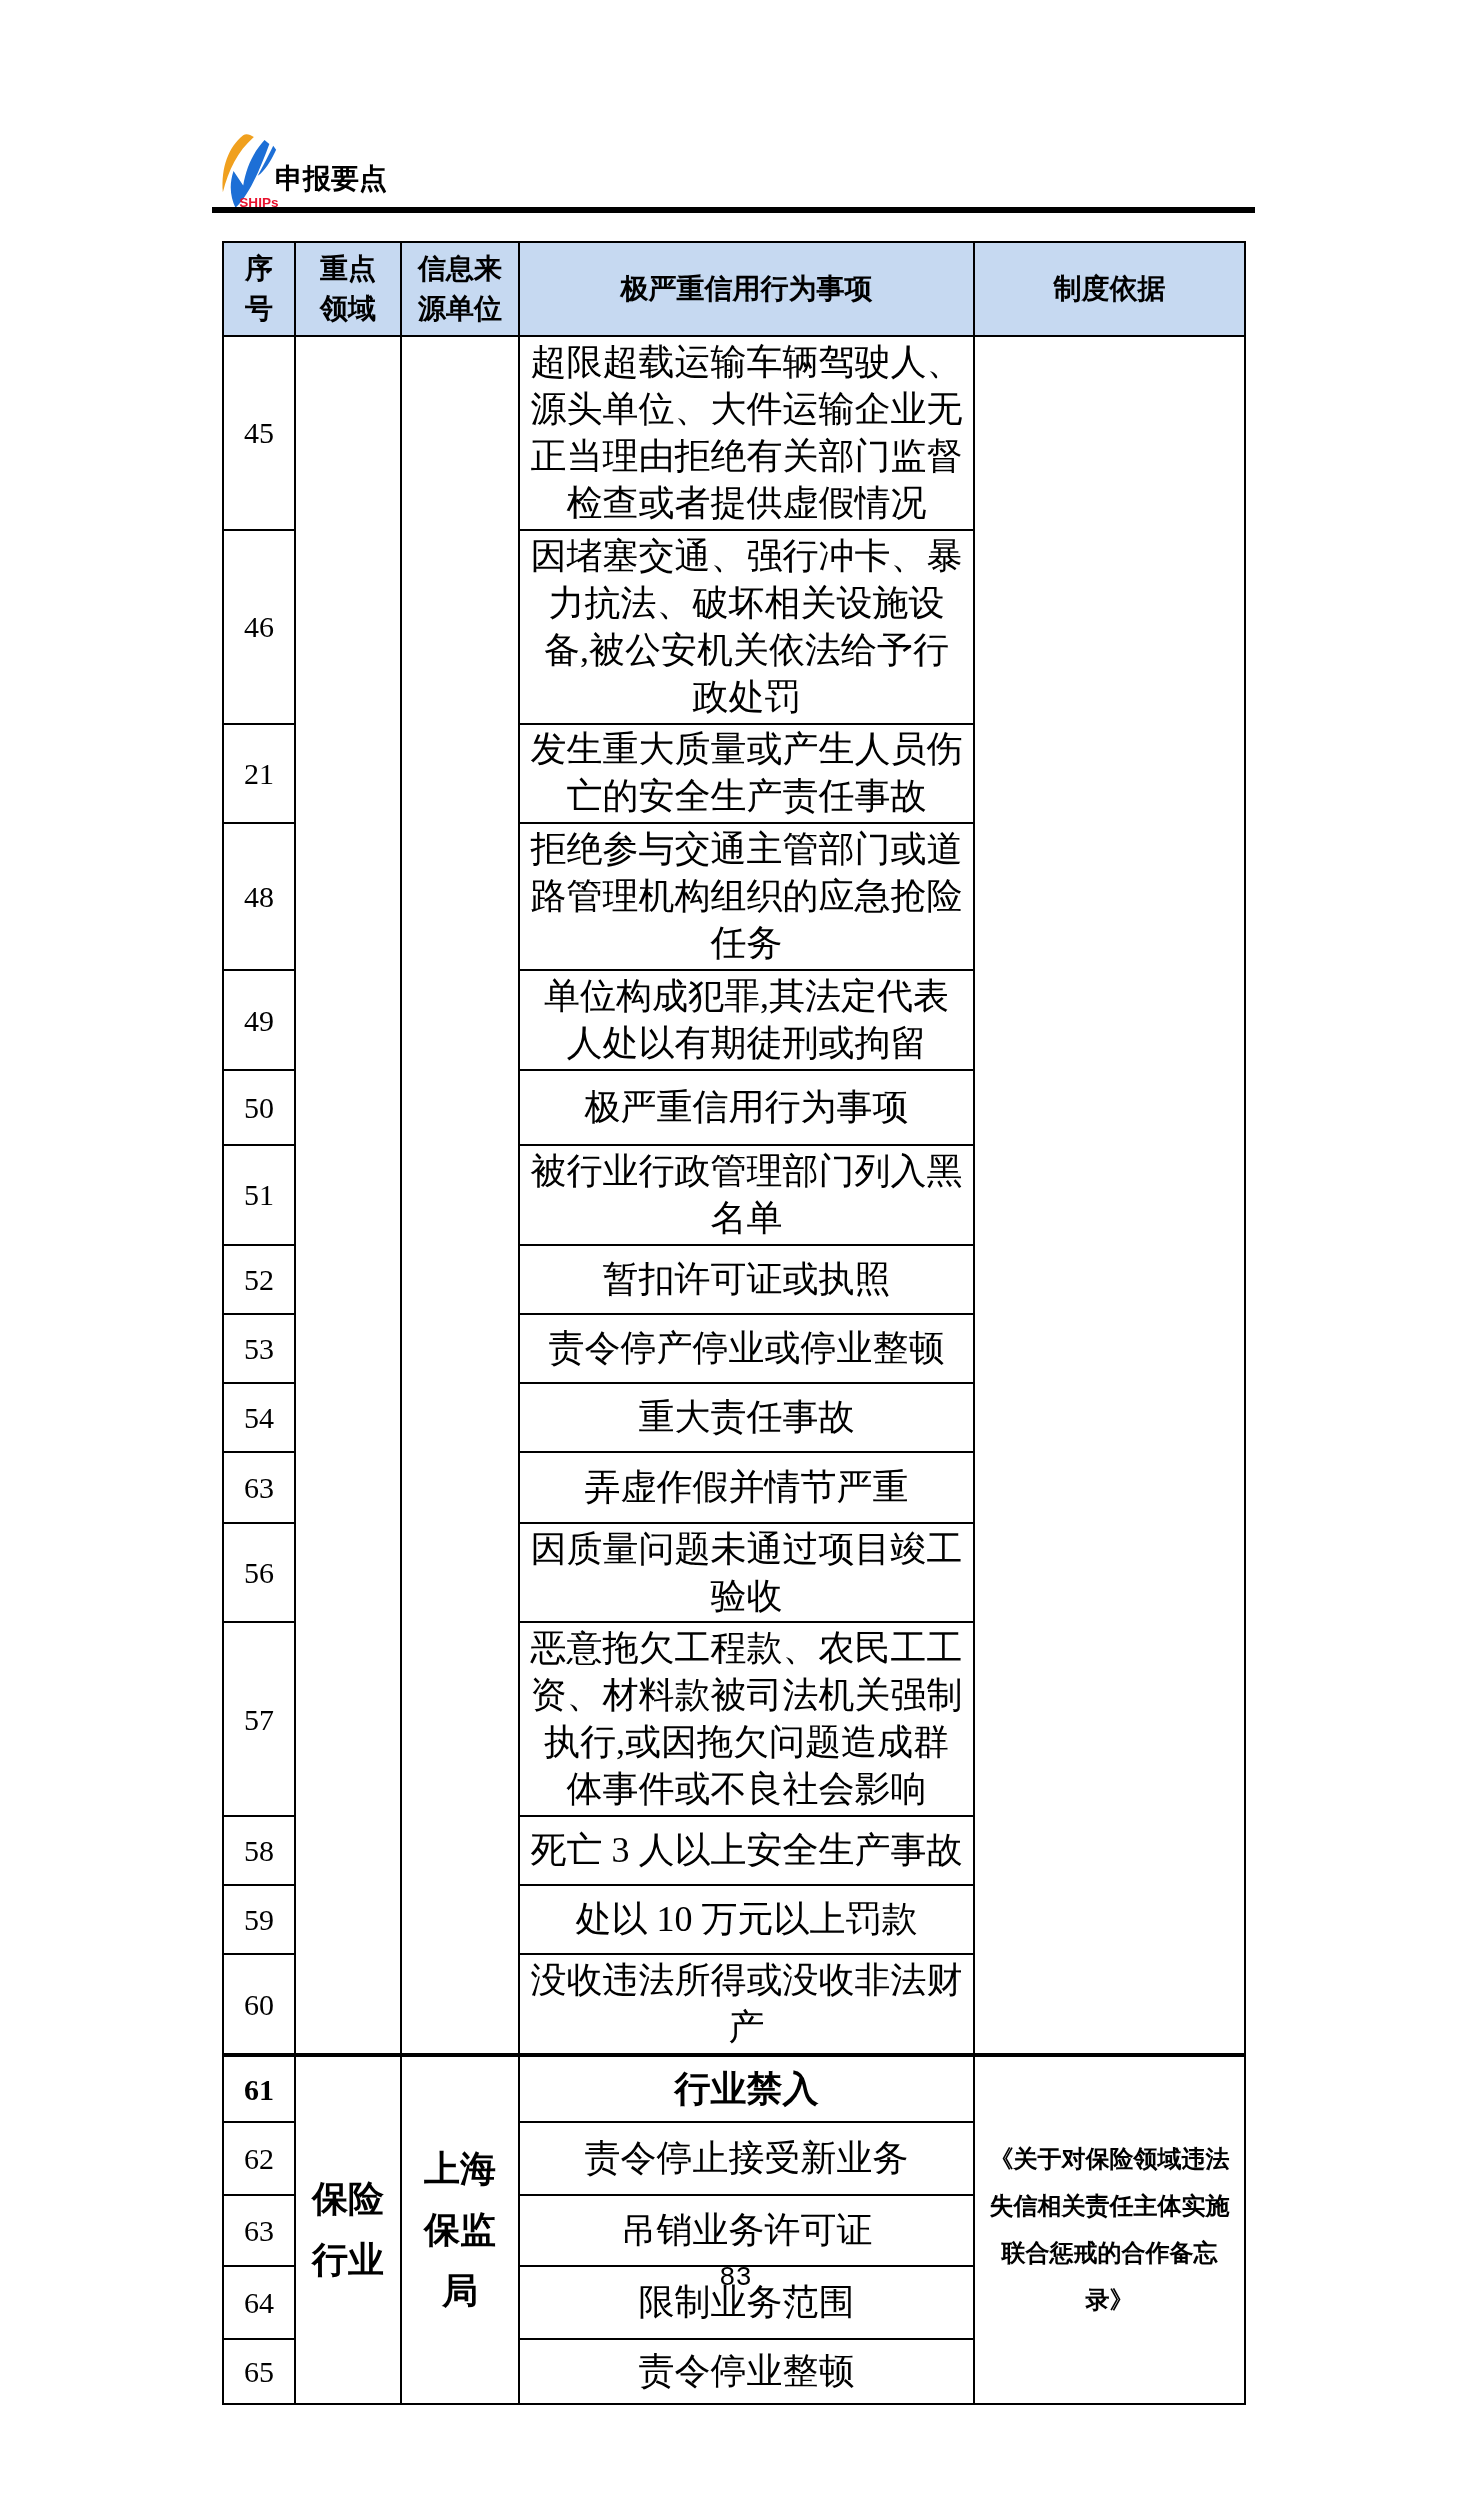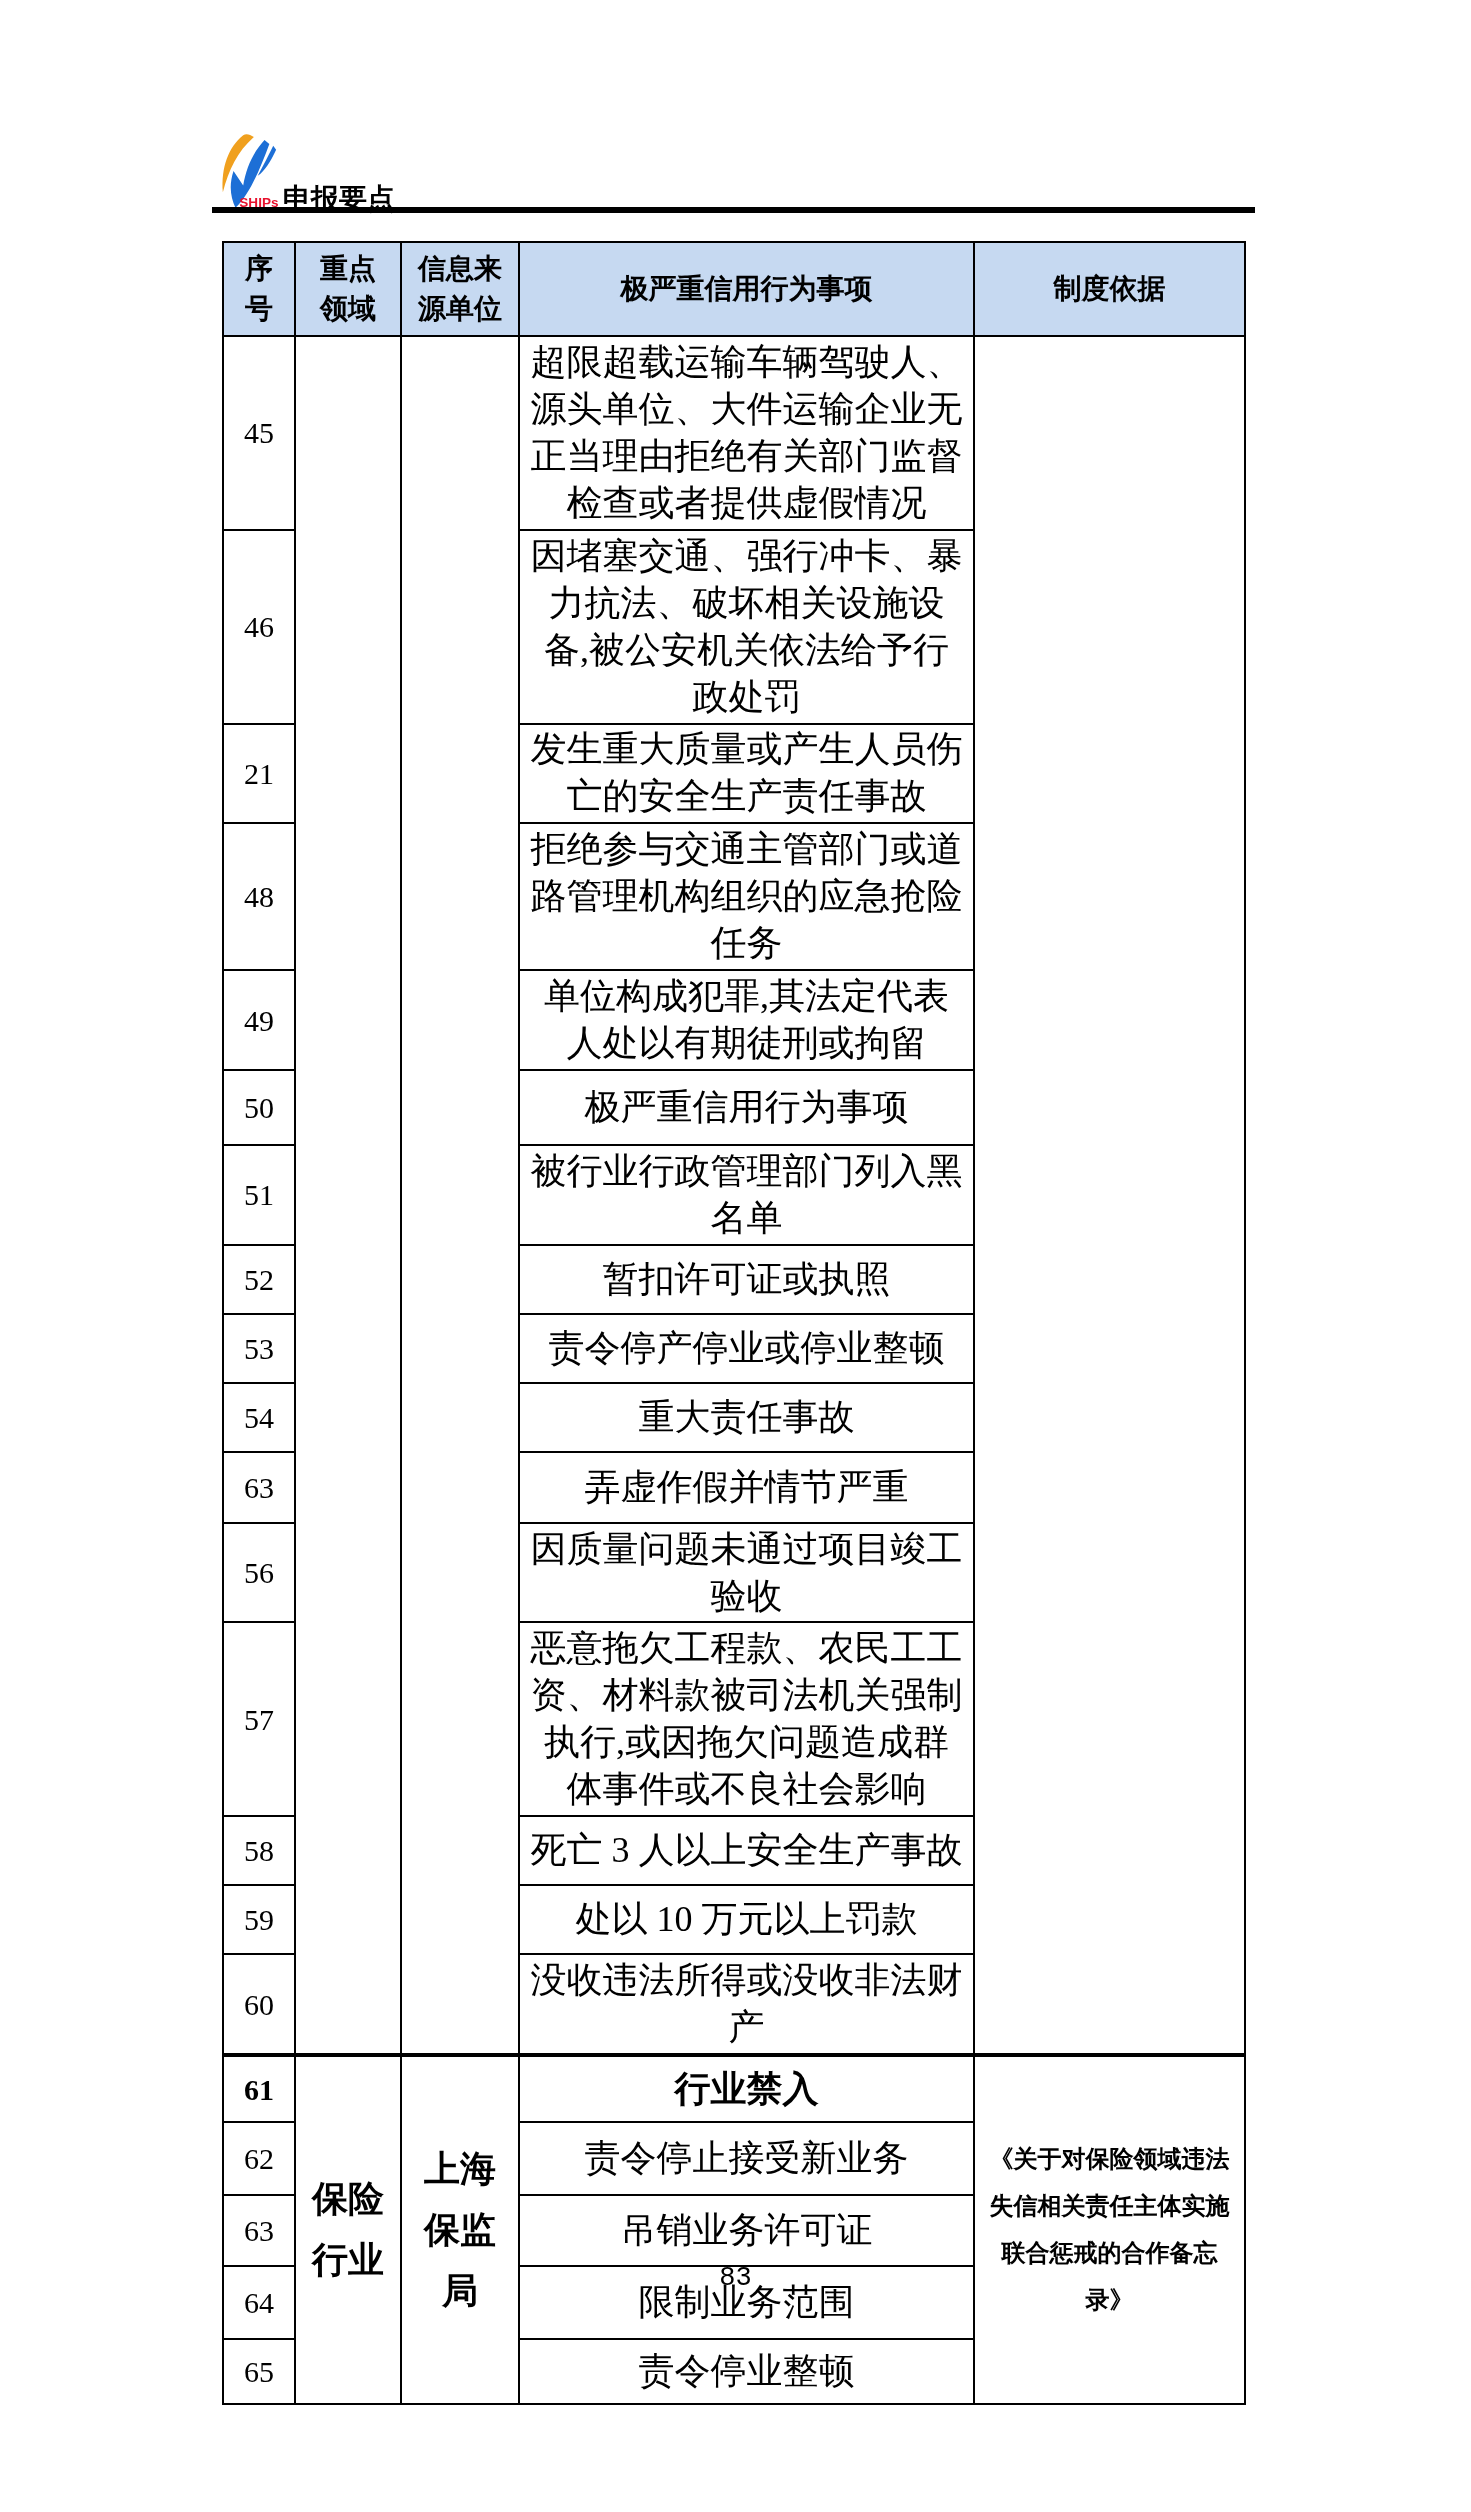--- a/index.html
+++ b/index.html
@@ -17,23 +17,23 @@
     height:2512px;
     background:#ffffff;
     font-family:"Liberation Serif","DejaVu Serif",serif;
     color:var(--ink);
     overflow:hidden;
   }
   
   .brand{position:absolute;left:219px;top:133px;height:76px;}
   .brand-logo{position:absolute;left:0;top:0;}
   .brand-title{
-    position:absolute;left:64px;top:32px;
+    position:absolute;left:56px;top:32px;
     font-family:"Liberation Sans","DejaVu Sans",sans-serif;
-    font-weight:bold;font-size:28px;line-height:28px;white-space:nowrap;margin-top:20px;
+    font-weight:bold;font-size:28px;line-height:28px;white-space:nowrap;
   }
   .header-rule{
     position:absolute;left:212px;top:207px;width:1043px;height:5.8px;
     background:var(--ink);
   }
   
   table.credit{
     position:absolute;left:222px;top:241px;
     width:1021px;
     border-collapse:collapse;

